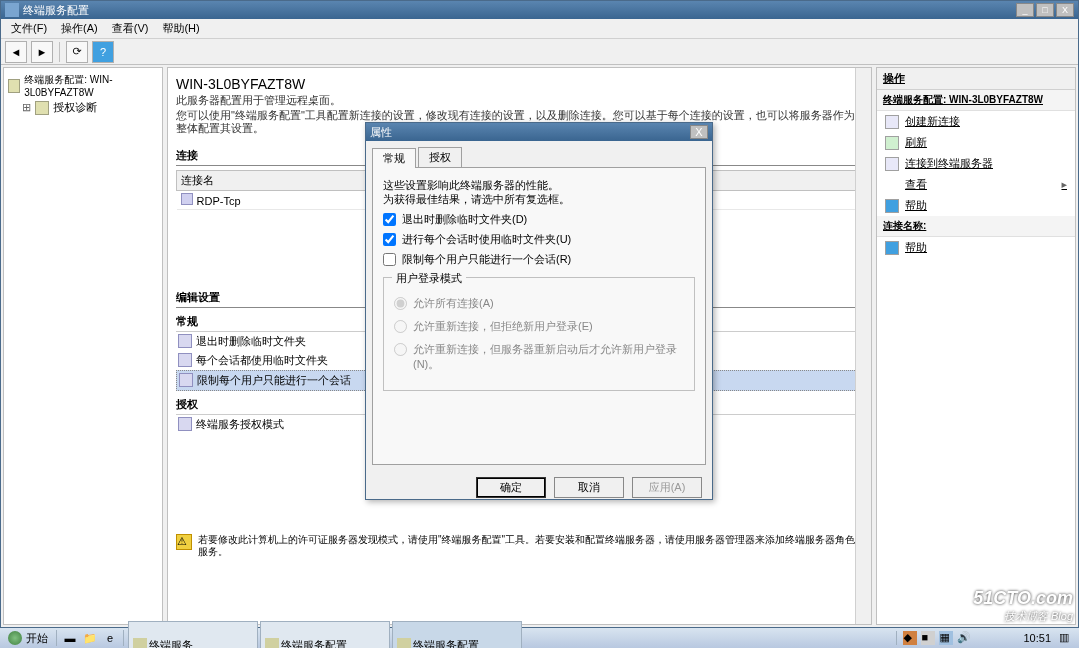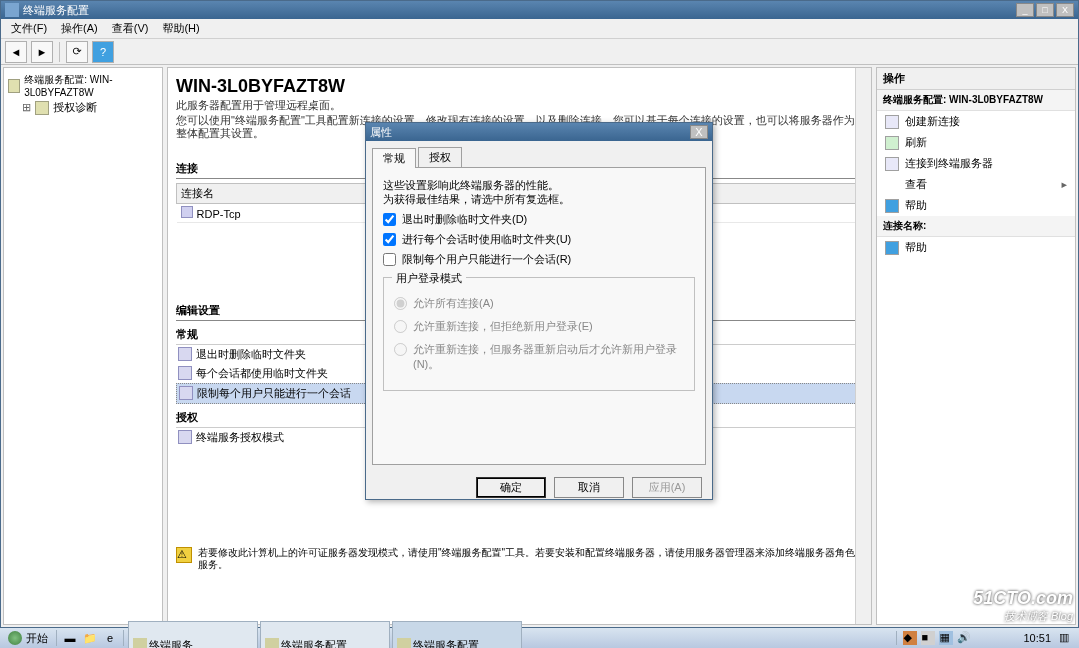--- a/index.html
+++ b/index.html
@@ -20,34 +20,34 @@
 .toolbar .sep { width: 1px; height: 20px; background: #c0c0c0; margin: 0 2px; }
 
 .body3 { display: flex; height: calc(100% - 64px); }
 
 .tree { width: 160px; background: #fff; border: 1px solid #c0c0c0; margin: 2px; padding: 4px; overflow: auto; }
 .tree .node { display: flex; align-items: center; gap: 4px; padding: 1px 0; cursor: pointer; }
 .tree .node .tic { width: 14px; height: 14px; background: #e0e0b0; border: 1px solid #a0a080; }
 
 .center { flex: 1; background: #fff; border: 1px solid #c0c0c0; margin: 2px; padding: 8px; overflow: auto; position: relative; }
 .center h2 { font-size: 15px; font-weight: bold; }
-.center .srv { font-size: 18px; font-weight: bold; }
+.center .srv { font-size: 14px; font-weight: normal; }
 .center .desc { font-size: 11px; color: #333; margin: 2px 0; line-height: 1.2; }
-.section-h { font-weight: bold; border-bottom: 1px solid #888; padding-bottom: 2px; margin-top: 20px; margin-bottom: 4px; }
+.section-h { font-weight: bold; border-bottom: 1px solid #888; padding-bottom: 2px; margin-top: 12px; margin-bottom: 4px; }
 .conn-tbl { width: 100%; border-collapse: collapse; }
 .conn-tbl th { text-align: left; background: #f0f0f0; border: 1px solid #c0c0c0; padding: 2px 4px; font-weight: normal; }
 .conn-tbl td { padding: 2px 4px; border-bottom: 1px solid #e8e8e8; }
 .editlist .item { display: flex; align-items: center; gap: 4px; padding: 2px; cursor: pointer; }
 .editlist .item.sel { background: #c8d8f0; border: 1px dotted #888; }
 .editlist .ic { width: 14px; height: 14px; background: #d8d8f0; border: 1px solid #9090c0; }
 .sub-h { font-weight: bold; border-bottom: 1px solid #ccc; margin-top: 6px; padding-bottom: 2px; }
 .warn { display: flex; gap: 6px; margin-top: 10px; }
 .warn .wic { width: 16px; height: 16px; background: #f0d040; border: 1px solid #c09000; flex-shrink: 0; }
 
-.right { width: 200px; background: #fff; border: 1px solid #c0c0c0; margin: 2px; overflow: auto; }
+.right { width: 200px; background: #fff; border: 1px solid #c0c0c0; margin: 2px; overflow: auto; text-decoration: underline; }
 .right .hdr { background: #f0f0f0; padding: 3px 6px; border-bottom: 1px solid #d0d0d0; font-weight: bold; }
 .right .sub { background: #f4f4f4; padding: 3px 6px; font-weight: bold; border-bottom: 1px solid #e0e0e0; font-size: 10px; }
 .right .act { display: flex; align-items: center; gap: 6px; padding: 3px 8px; cursor: pointer; }
 .right .aic { width: 14px; height: 14px; border: 1px solid #a0a0a0; background: #e8e8f8; }
 .right .act .arrow { margin-left: auto; color: #666; }
 
 
 .dialog { position: absolute; top: 122px; left: 365px; width: 348px; height: 378px; background: #f0f0f0; border: 1px solid #4a6a8a; box-shadow: 2px 2px 6px rgba(0,0,0,.3); z-index: 10; }
 .dialog .dt { height: 18px; background: linear-gradient(#5a85b0,#3a6590); color: #fff; display: flex; align-items: center; padding: 0 4px; }
 .dialog .dt .t { flex: 1; }

